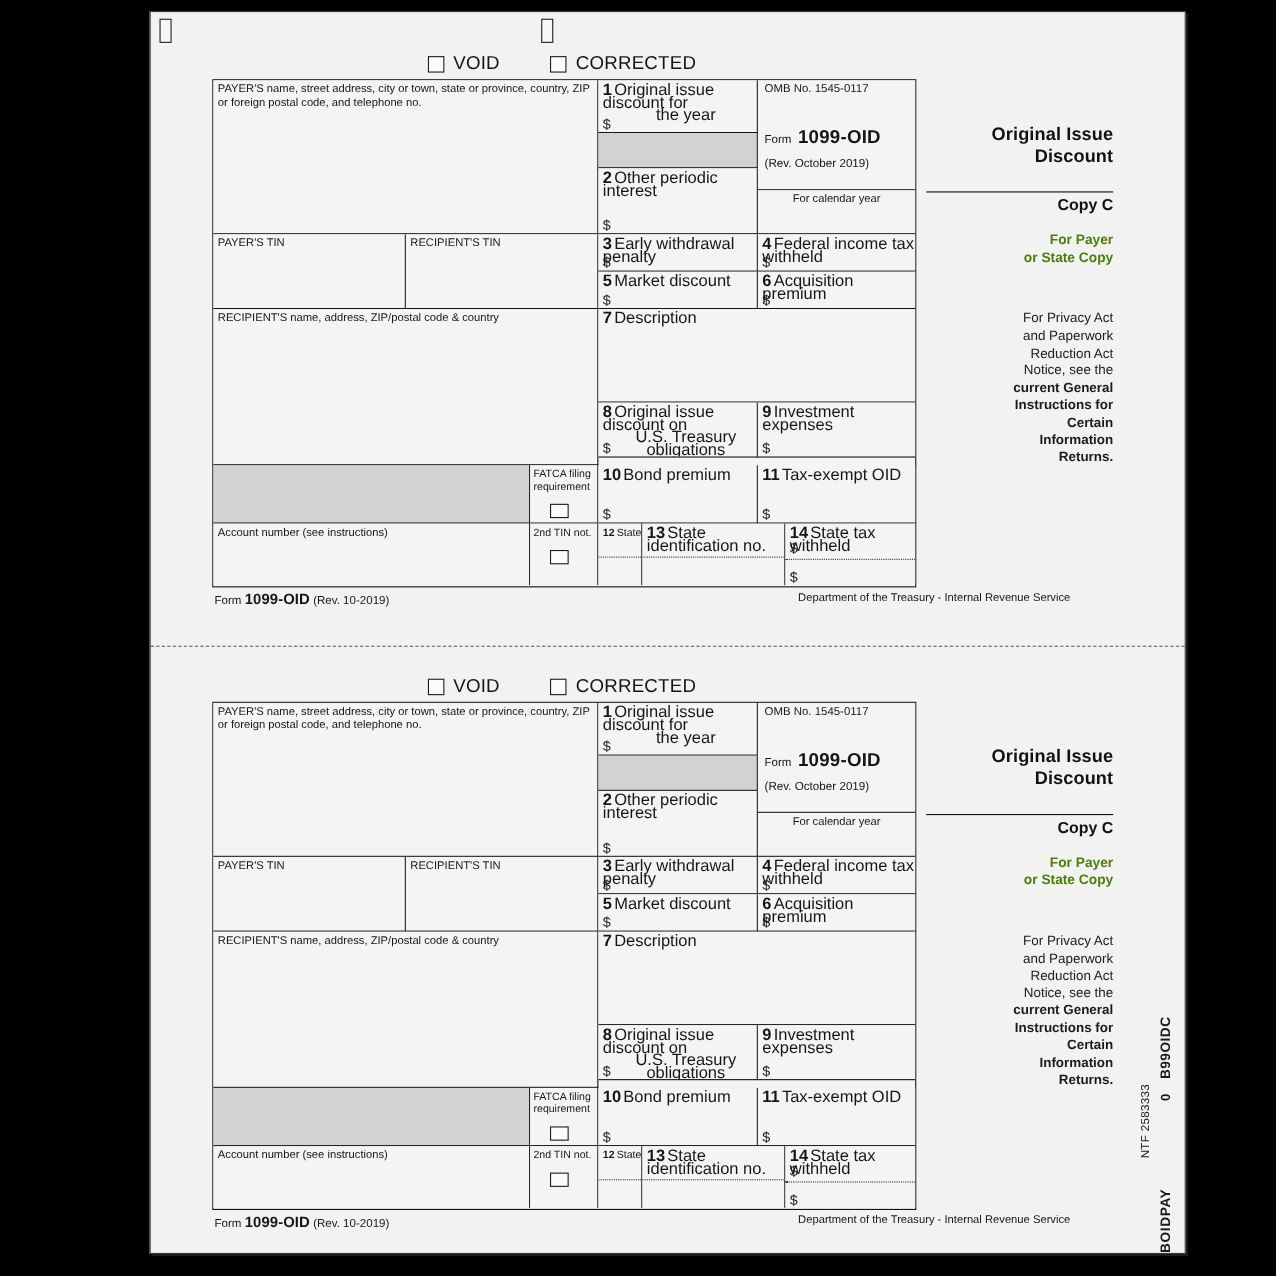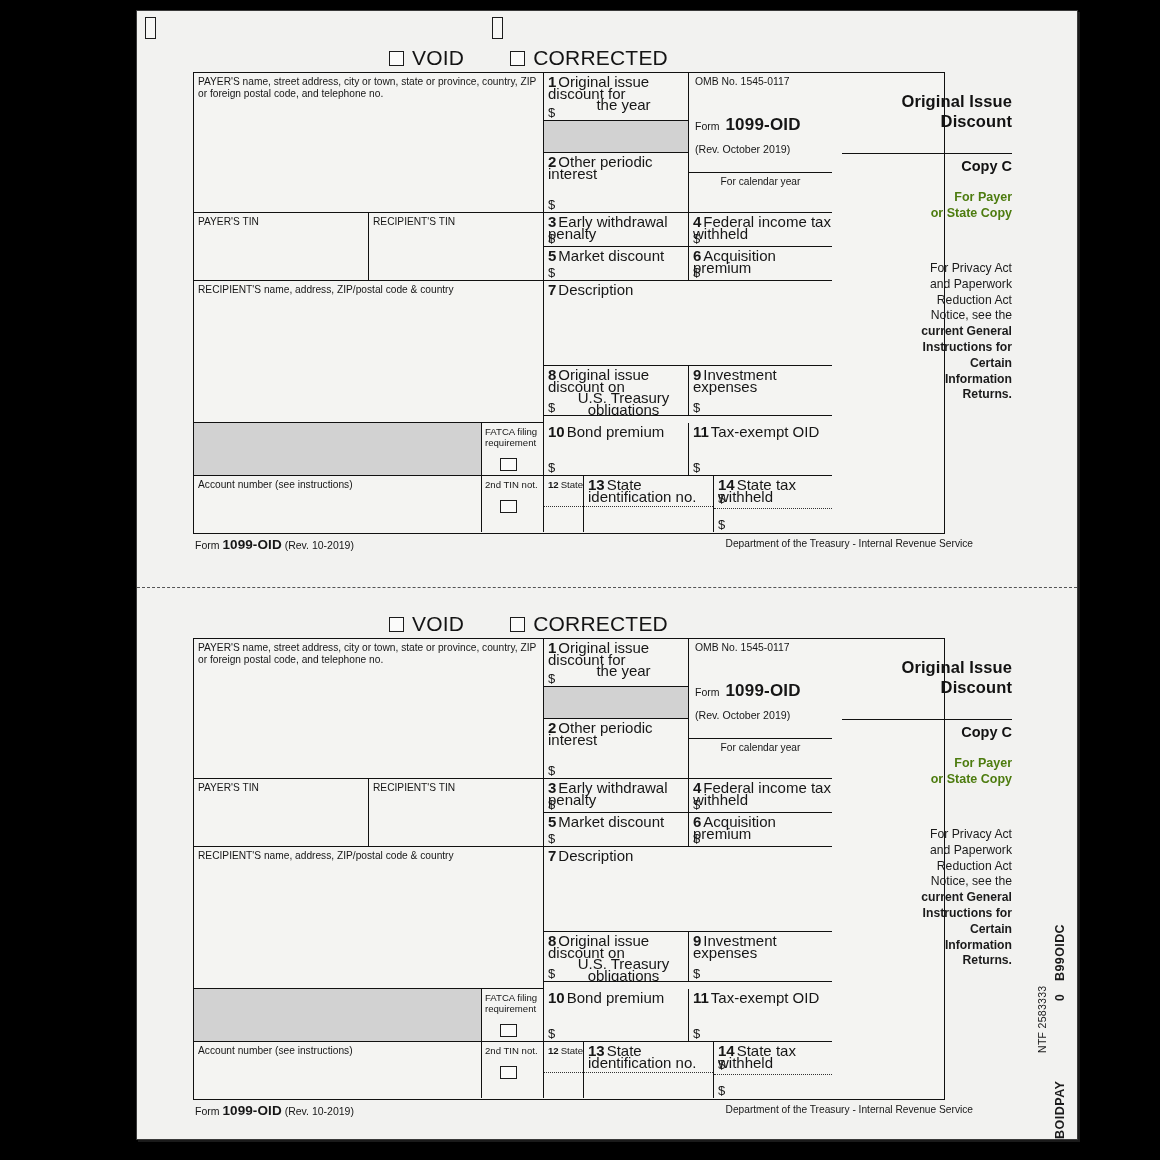--- a/index.html
+++ b/index.html
@@ -70,30 +70,30 @@
   }
   .cbx {
     width: 15px;
     height: 15px;
     border: 1.5px solid #1c1c1c;
     background: #fbfbfa;
     box-sizing: border-box;
     display: inline-block;
   }
   .void-lbl, .corr-lbl {
-    font-size: 21px;
+    font-size: 17px;
     color: #141414;
     letter-spacing: .2px;
   }
   .gap { width: 30px; }
 
   
   .frame {
     position: relative;
-    width: 752px;
+    width: 640px;
     border: 1.6px solid #111111;
     box-sizing: border-box;
     background: #f4f4f2;
     margin-top: 3px;
   }
   .cell {
     position: absolute;
     box-sizing: border-box;
     background: #f4f4f2;
     overflow: hidden;
@@ -143,21 +143,21 @@
   .dotline {
     position: absolute;
     border-top: 1.2px dotted #333333;
     left: 0; right: 0;
   }
 
   
   .rightcol {
     position: absolute;
     left: 648px;
-    top: 0;
+    top: 21px;
     width: 170px;
     text-align: right;
   }
   .title-oid {
     font-size: 16.5px;
     font-weight: bold;
     color: #121212;
     line-height: 20px;
     padding-top: 18px;
     letter-spacing: .1px;

